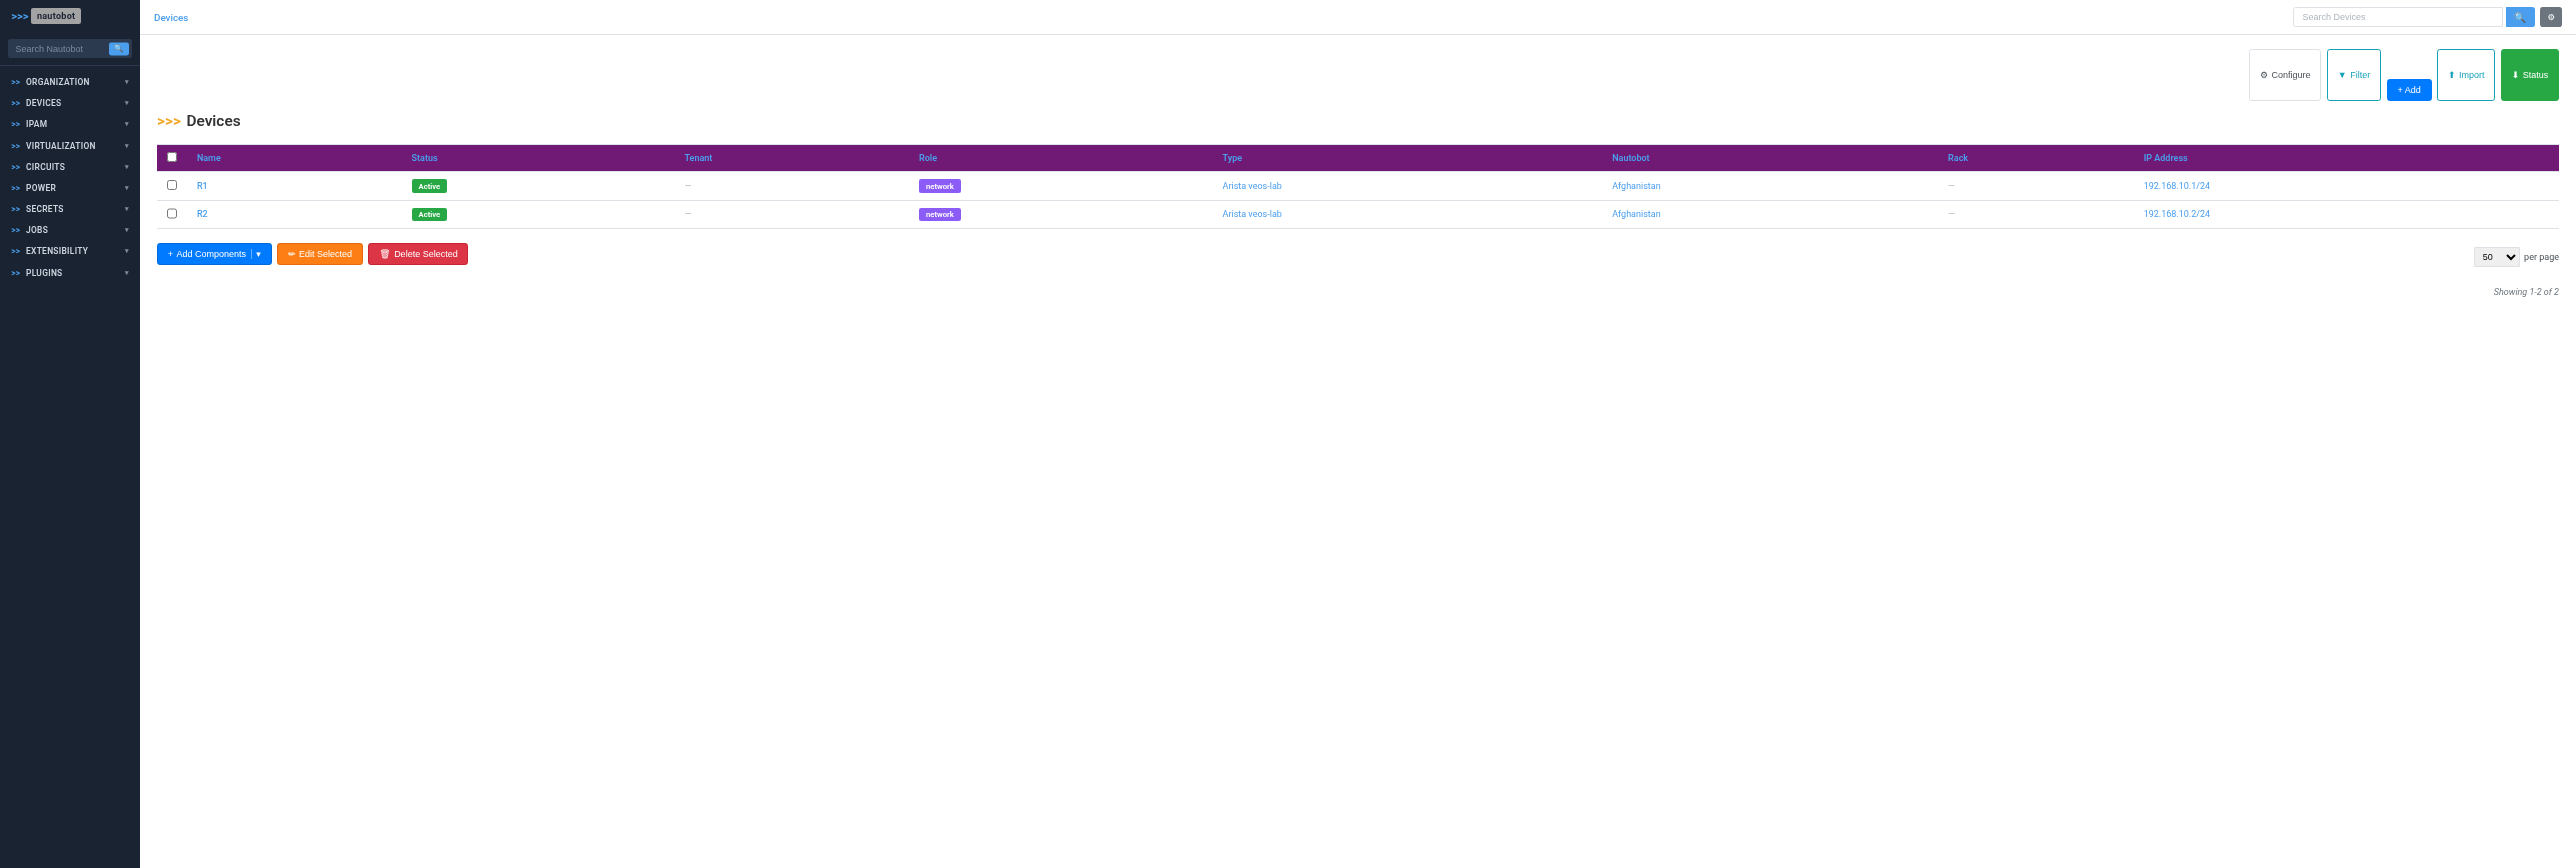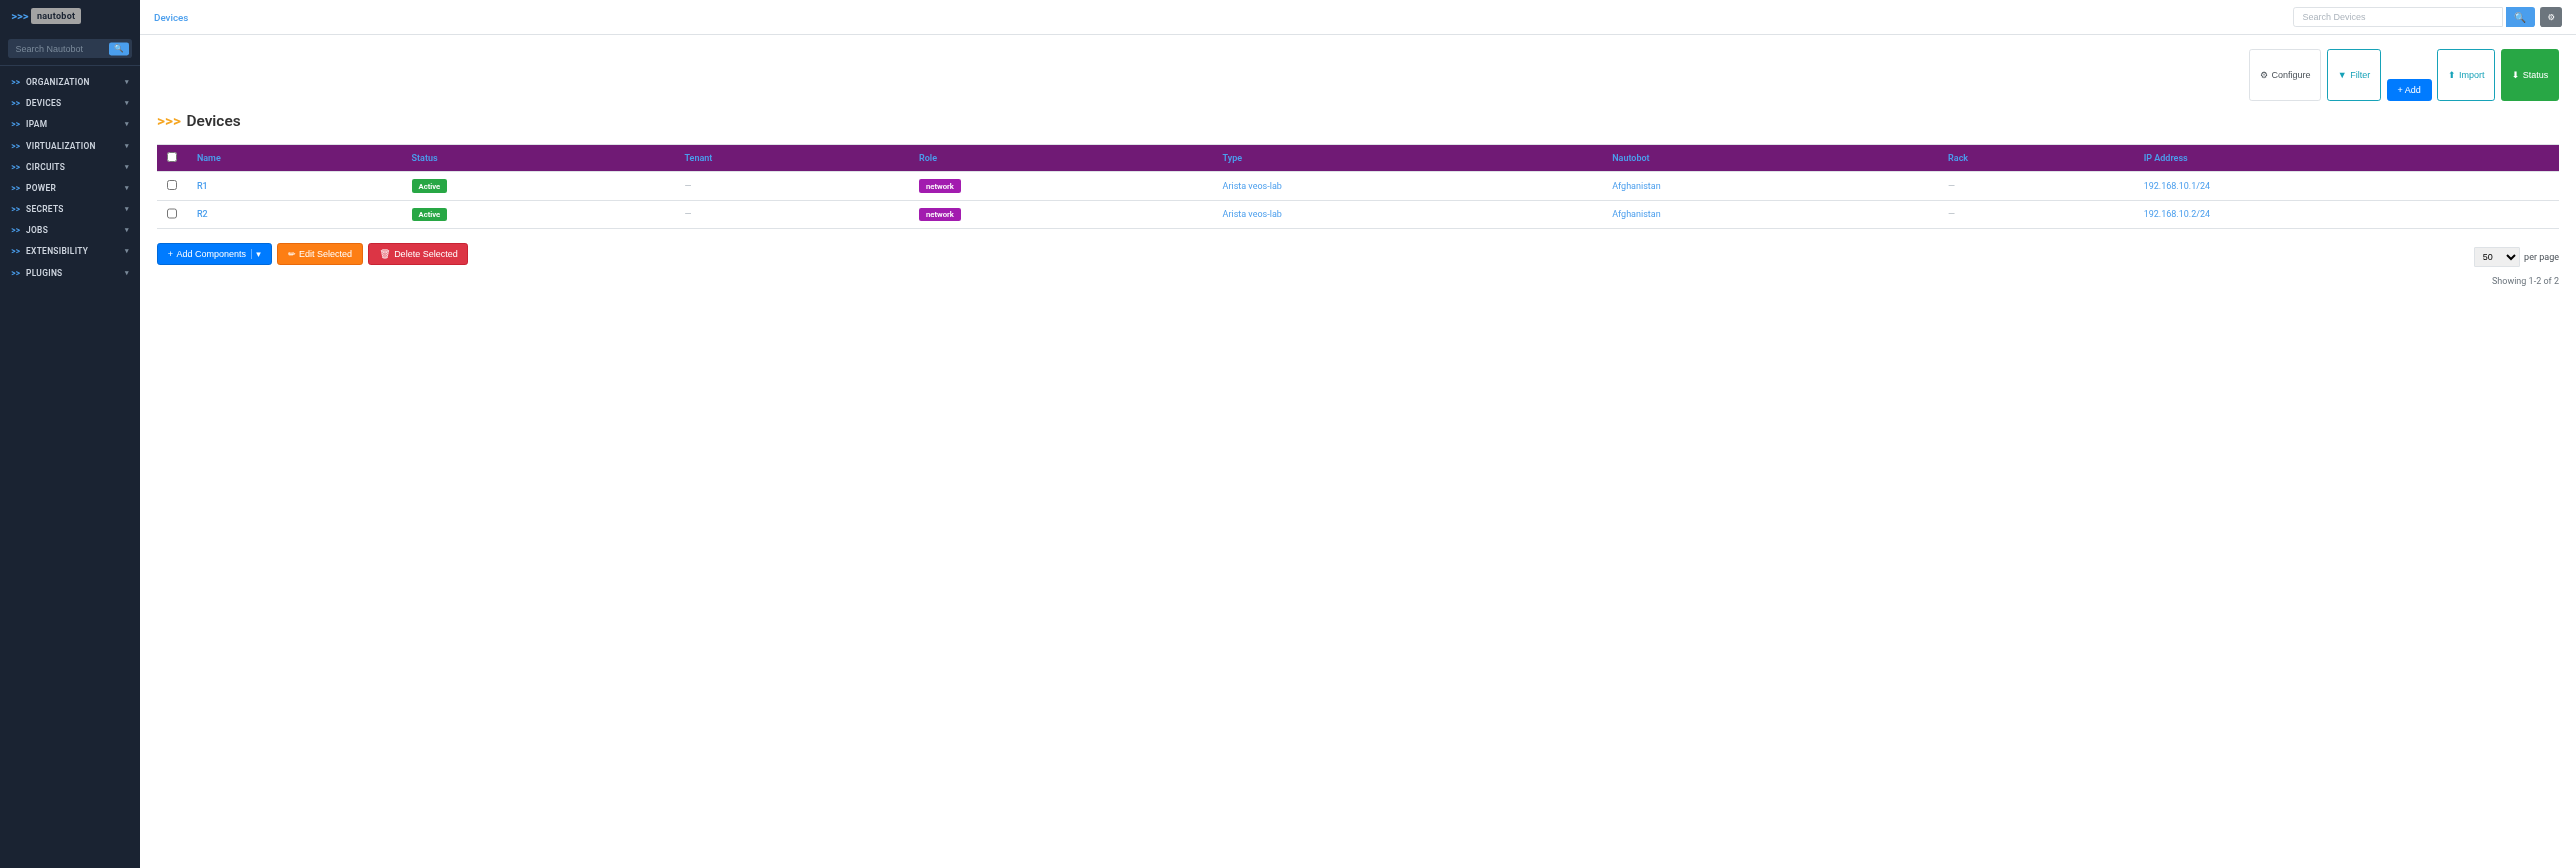--- a/index.html
+++ b/index.html
@@ -249,21 +249,21 @@
     .badge-active {
       background: #28a745;
       color: white;
       padding: 2.1px 7px;
       border-radius: 2.1px;
       font-size: 7.7px;
       font-weight: 600;
       display: inline-block;
     }
     .badge-network {
-      background: #a21caf;
+      background: #8b5cf6;
       color: white;
       padding: 2.1px 7px;
       border-radius: 2.1px;
       font-size: 7.7px;
       font-weight: 600;
       display: inline-block;
     }
     .location-link { color: #4a9eed; text-decoration: none; }
     .type-link { color: #4a9eed; text-decoration: none; }
     .ip-link { color: #4a9eed; text-decoration: none; }
@@ -330,21 +330,21 @@
       margin-top: 7px;
     }
     #per-page-select {
       border: 0.7px solid #dee2e6;
       border-radius: 1px;
       padding: 2.8px 4.2px;
       font-size: 9px;
       cursor: pointer;
     }
     #per-page-label { font-size: 9px; color: #495057; }
-    #showing-label { font-size: 9px; color: #6c757d; margin-top: 4px; text-align: right; }
+    #showing-label { font-size: 9px; color: #6c757d; margin-top: 15px; text-align: right; font-style: italic; }
 
     
     input[type="checkbox"] {
       width: 10.5px;
       height: 10.5px;
       cursor: pointer;
     }
   </style>
 </head>
 <body>

